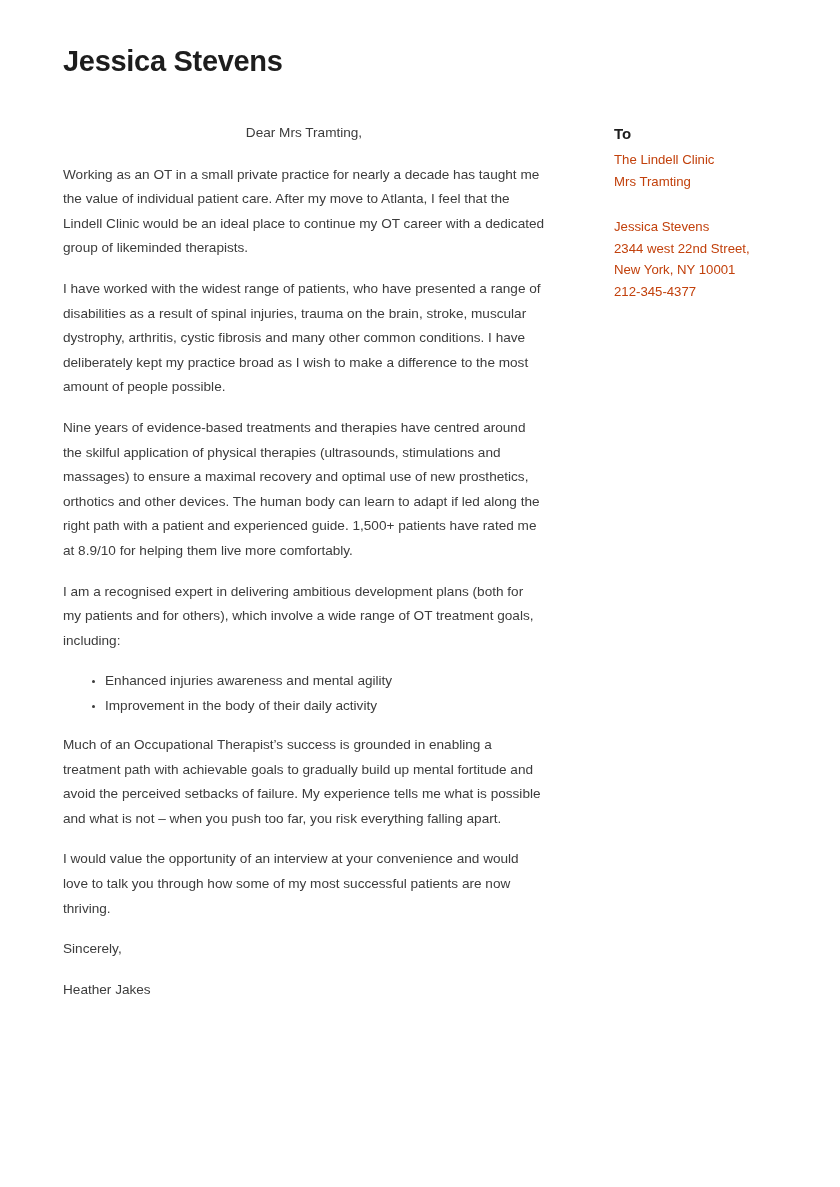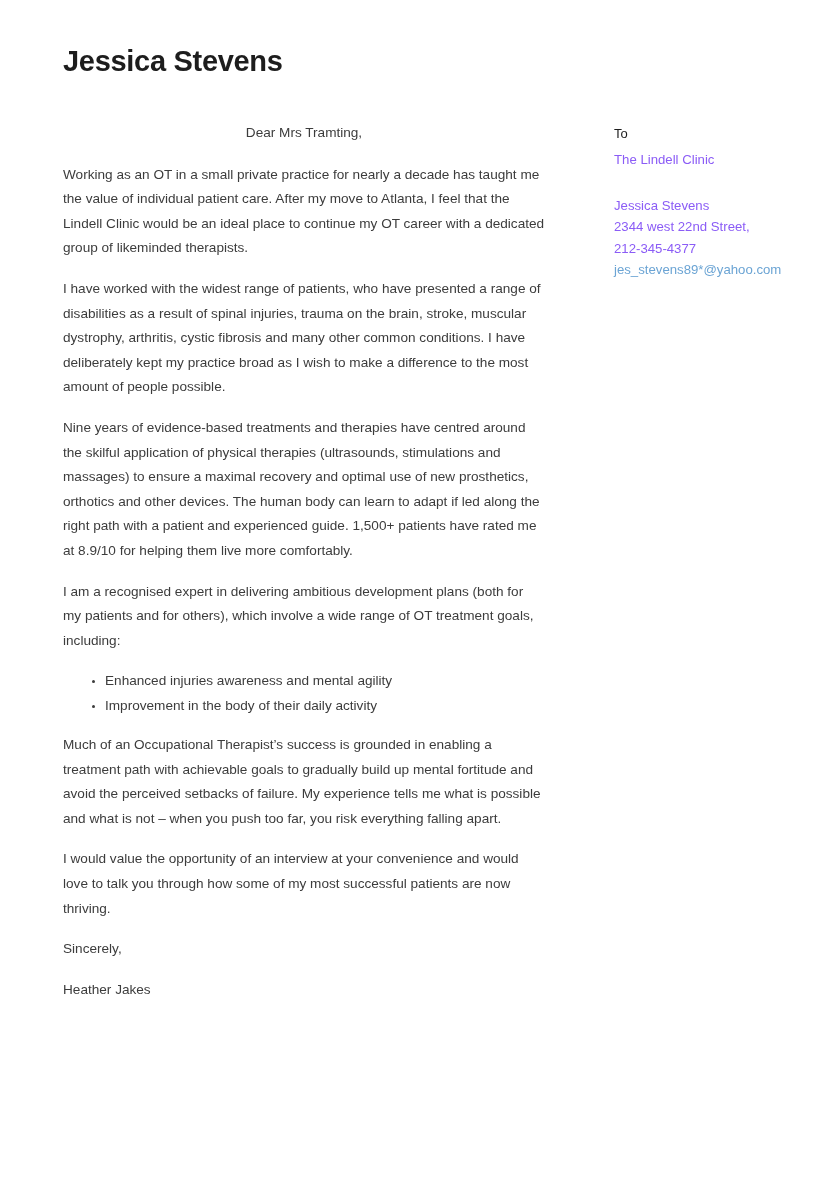--- a/index.html
+++ b/index.html
@@ -103,30 +103,30 @@
   .sidebar {
     position: absolute;
     left: 614px;
     top: 123px;
     width: 200px;
   }
   .side-block { margin-bottom: 24px; }
   .side-block:last-child { margin-bottom: 0; }
 
   .side-heading {
-    font-size: 13px;
-    font-weight: 400;
+    font-size: 15px;
+    font-weight: 700;
     color: #1d1d1d;
     line-height: 22px;
     margin: 0 0 4px 0;
   }
   .side-line {
     font-size: 13.2px;
     line-height: 21.6px;
-    color: #8b5cf6;
+    color: #c2410c;
     margin: 0;
   }
   .side-line.email {
     color: #6ba4d4;
   }
 </style>
 </head>
 <body>
 
 <div class="page">
@@ -158,24 +158,25 @@
 
     <p class="signature">Heather Jakes</p>
 
   </div>
 
   <aside class="sidebar">
 
     <div class="side-block">
       <div class="side-heading">To</div>
       <div class="side-line">The Lindell Clinic</div>
+      <div class="side-line">Mrs Tramting</div>
     </div>
 
     <div class="side-block">
       <div class="side-line">Jessica Stevens</div>
       <div class="side-line">2344 west 22nd Street,</div>
+      <div class="side-line">New York, NY 10001</div>
       <div class="side-line">212-345-4377</div>
-      <div class="side-line email">jes_stevens89*@yahoo.com</div>
     </div>
 
   </aside>
 
 </div>
 
 </body></html>

